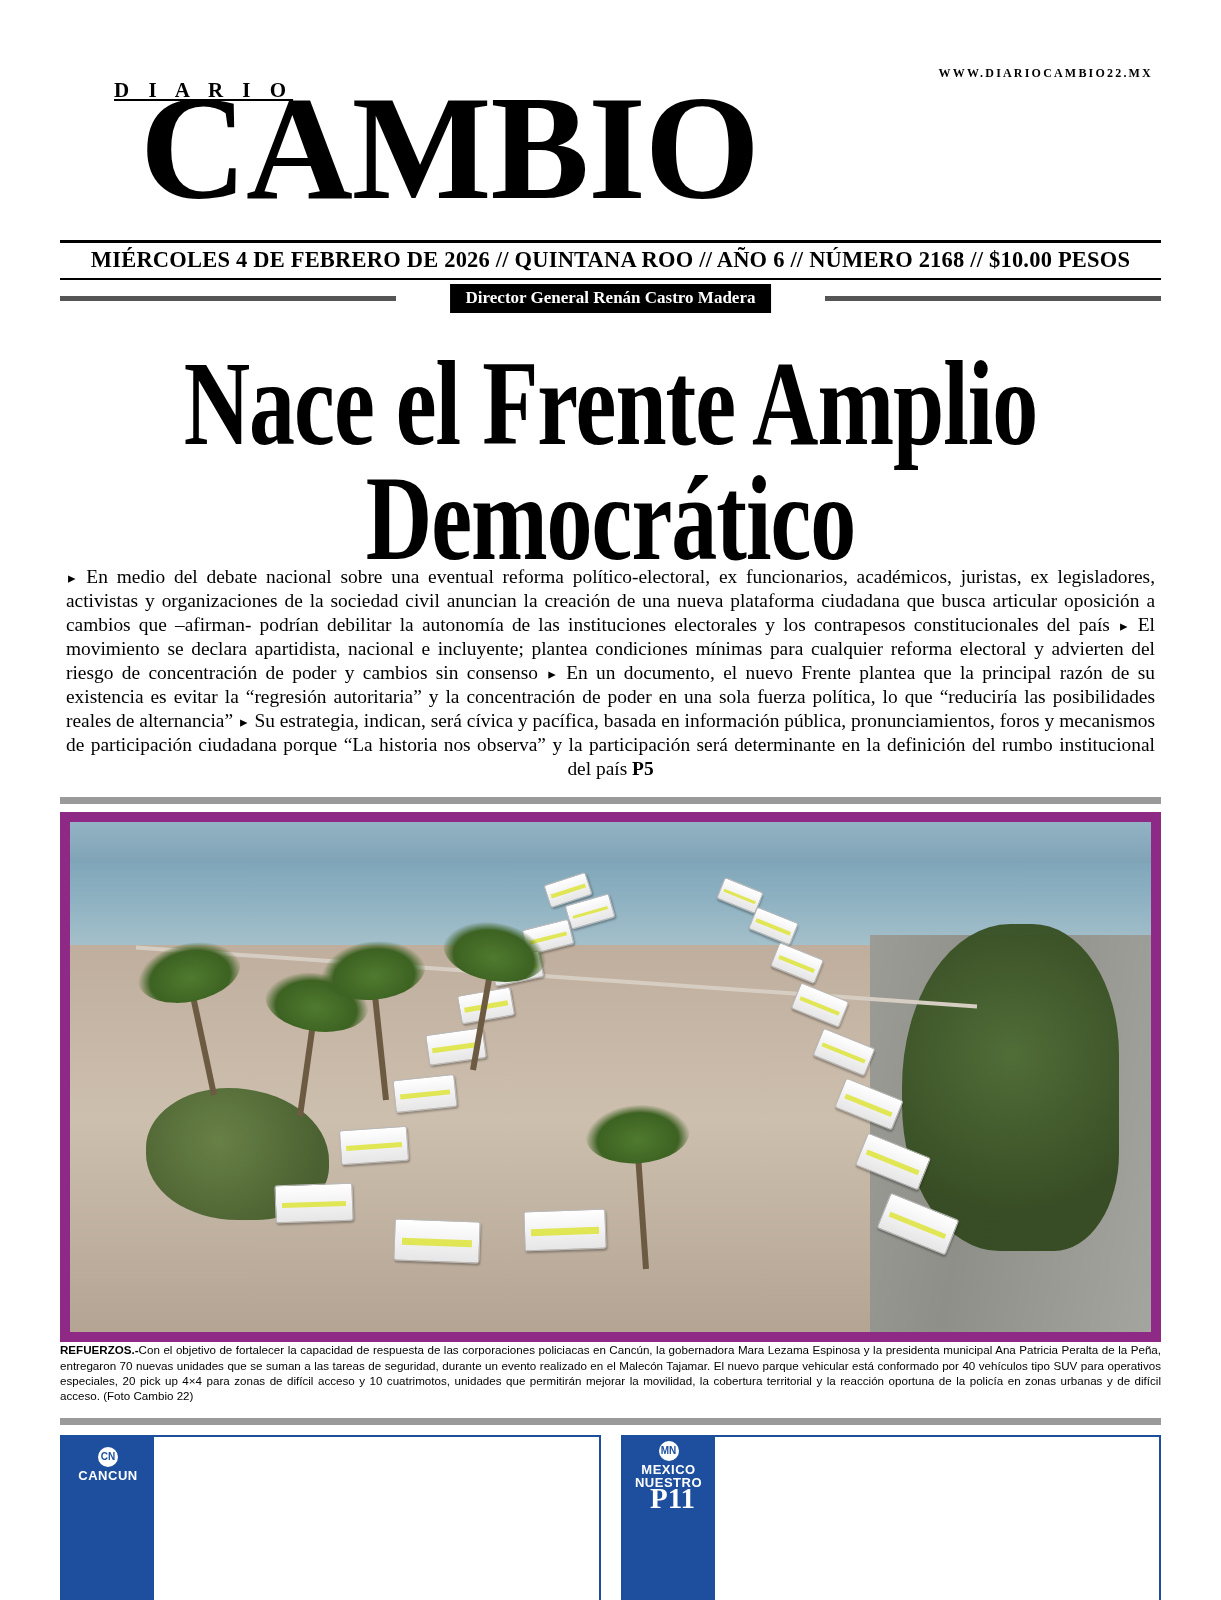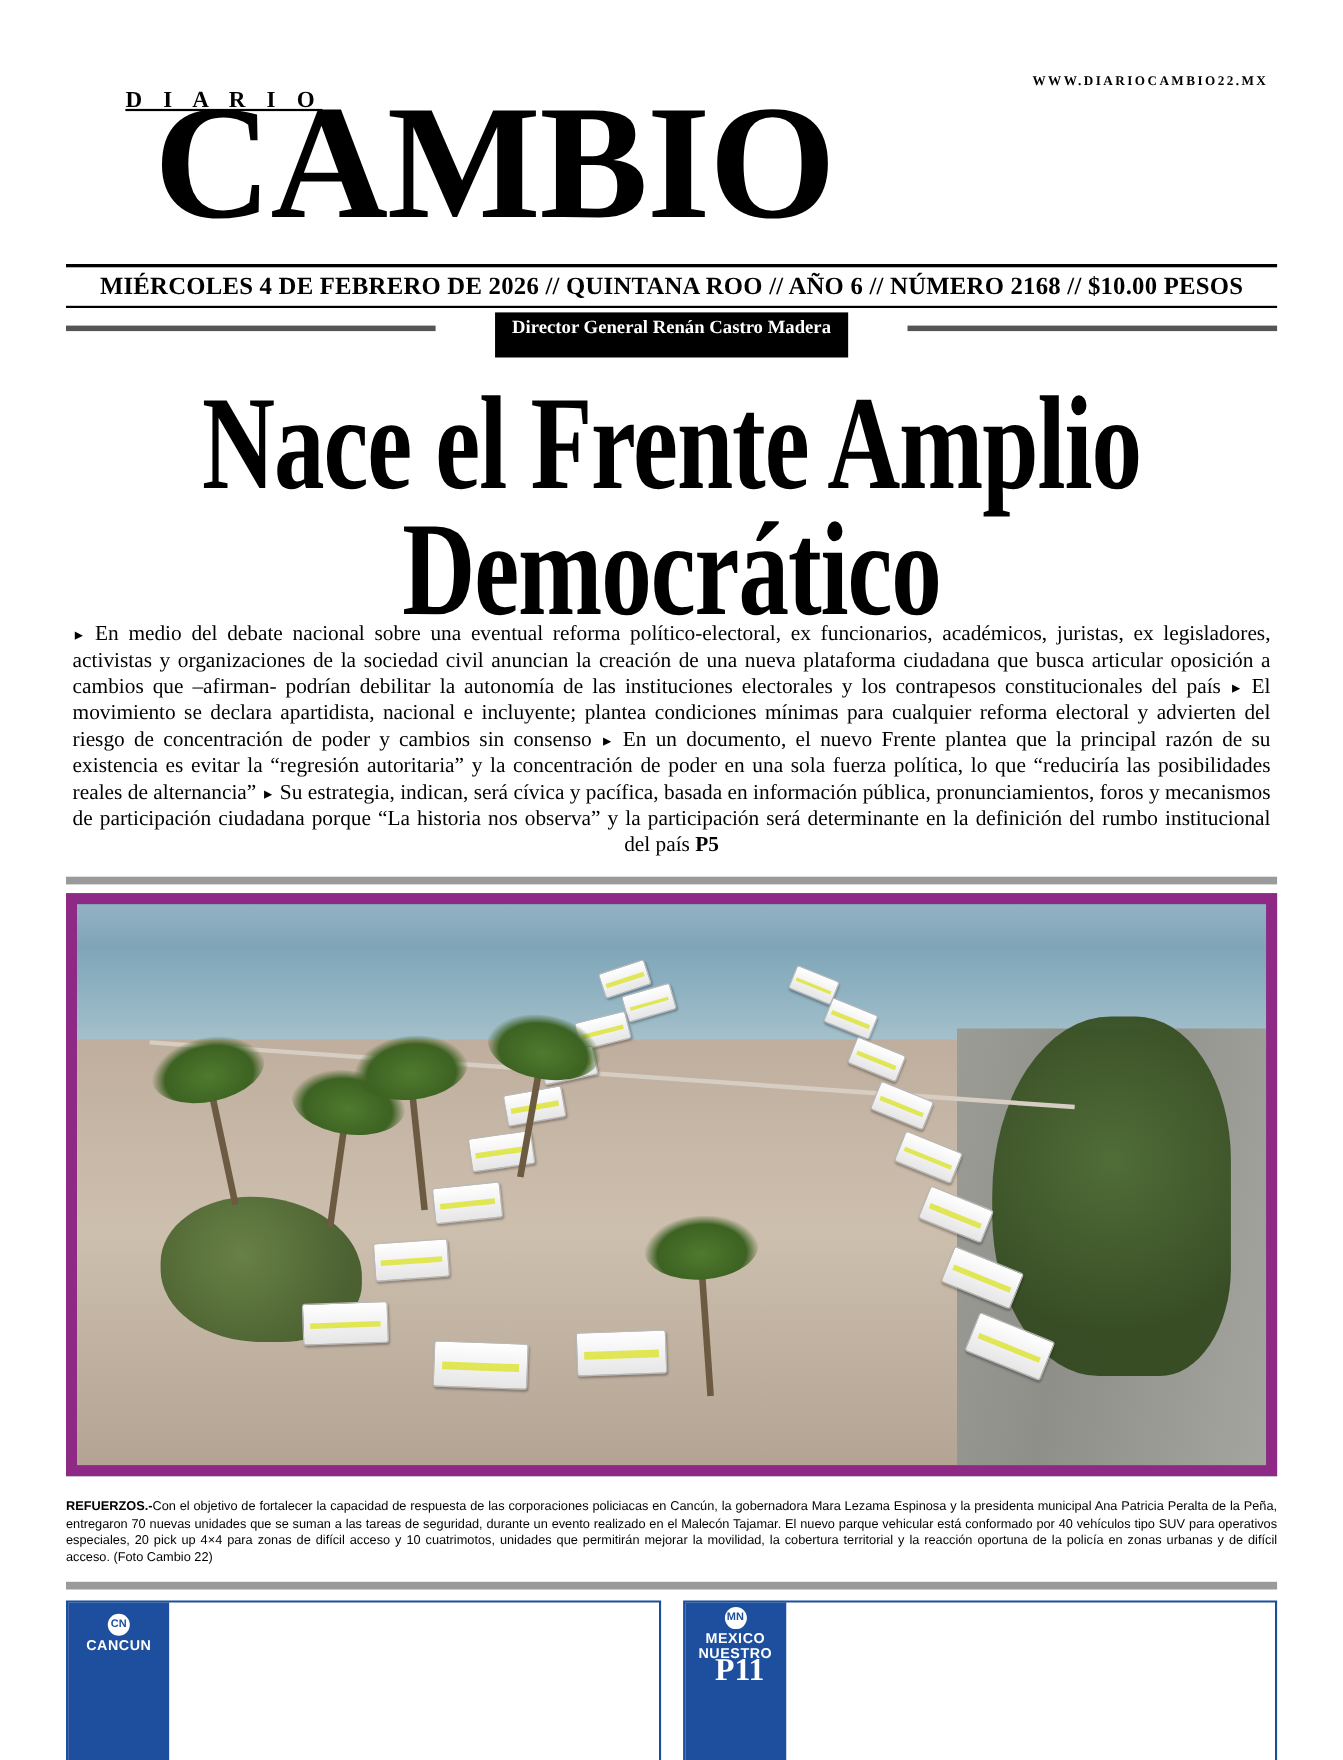--- a/index.html
+++ b/index.html
@@ -122,21 +122,21 @@
   .director-bar .rule-right { right: 0; width: 336px; }
   .director-box {
     position: absolute;
     left: 50%;
     transform: translateX(-50%);
     top: 0;
     background: #000;
     color: #fff;
     font-size: 17px;
     font-weight: bold;
-    padding: 4px 16px 17px 16px;
+    padding: 4px 16px 5px 16px;
     white-space: nowrap;
   }
 
   
   .headline {
     margin-top: 34px;
     text-align: center;
     font-family: "Liberation Serif", serif;
     font-weight: bold;
     font-size: 92px;
@@ -230,21 +230,21 @@
     transform-origin: bottom center;
   }
   .palm .fronds {
     position: absolute;
     left: -48px; top: -34px;
     width: 104px; height: 58px;
     background: radial-gradient(ellipse at 50% 60%, #4f7a2e 0%, #3d6222 55%, rgba(61,98,34,0) 72%);
     border-radius: 50%;
   }
   .caption {
-    margin-top: 20px;
+    margin-top: 0;
     font-size: 11.6px;
     line-height: 1.32;
     text-align: justify;
     font-family: "Liberation Sans", sans-serif;
   }
   .caption b { font-weight: bold; }
 
   
   .bottom-rule {
     height: 7px;

